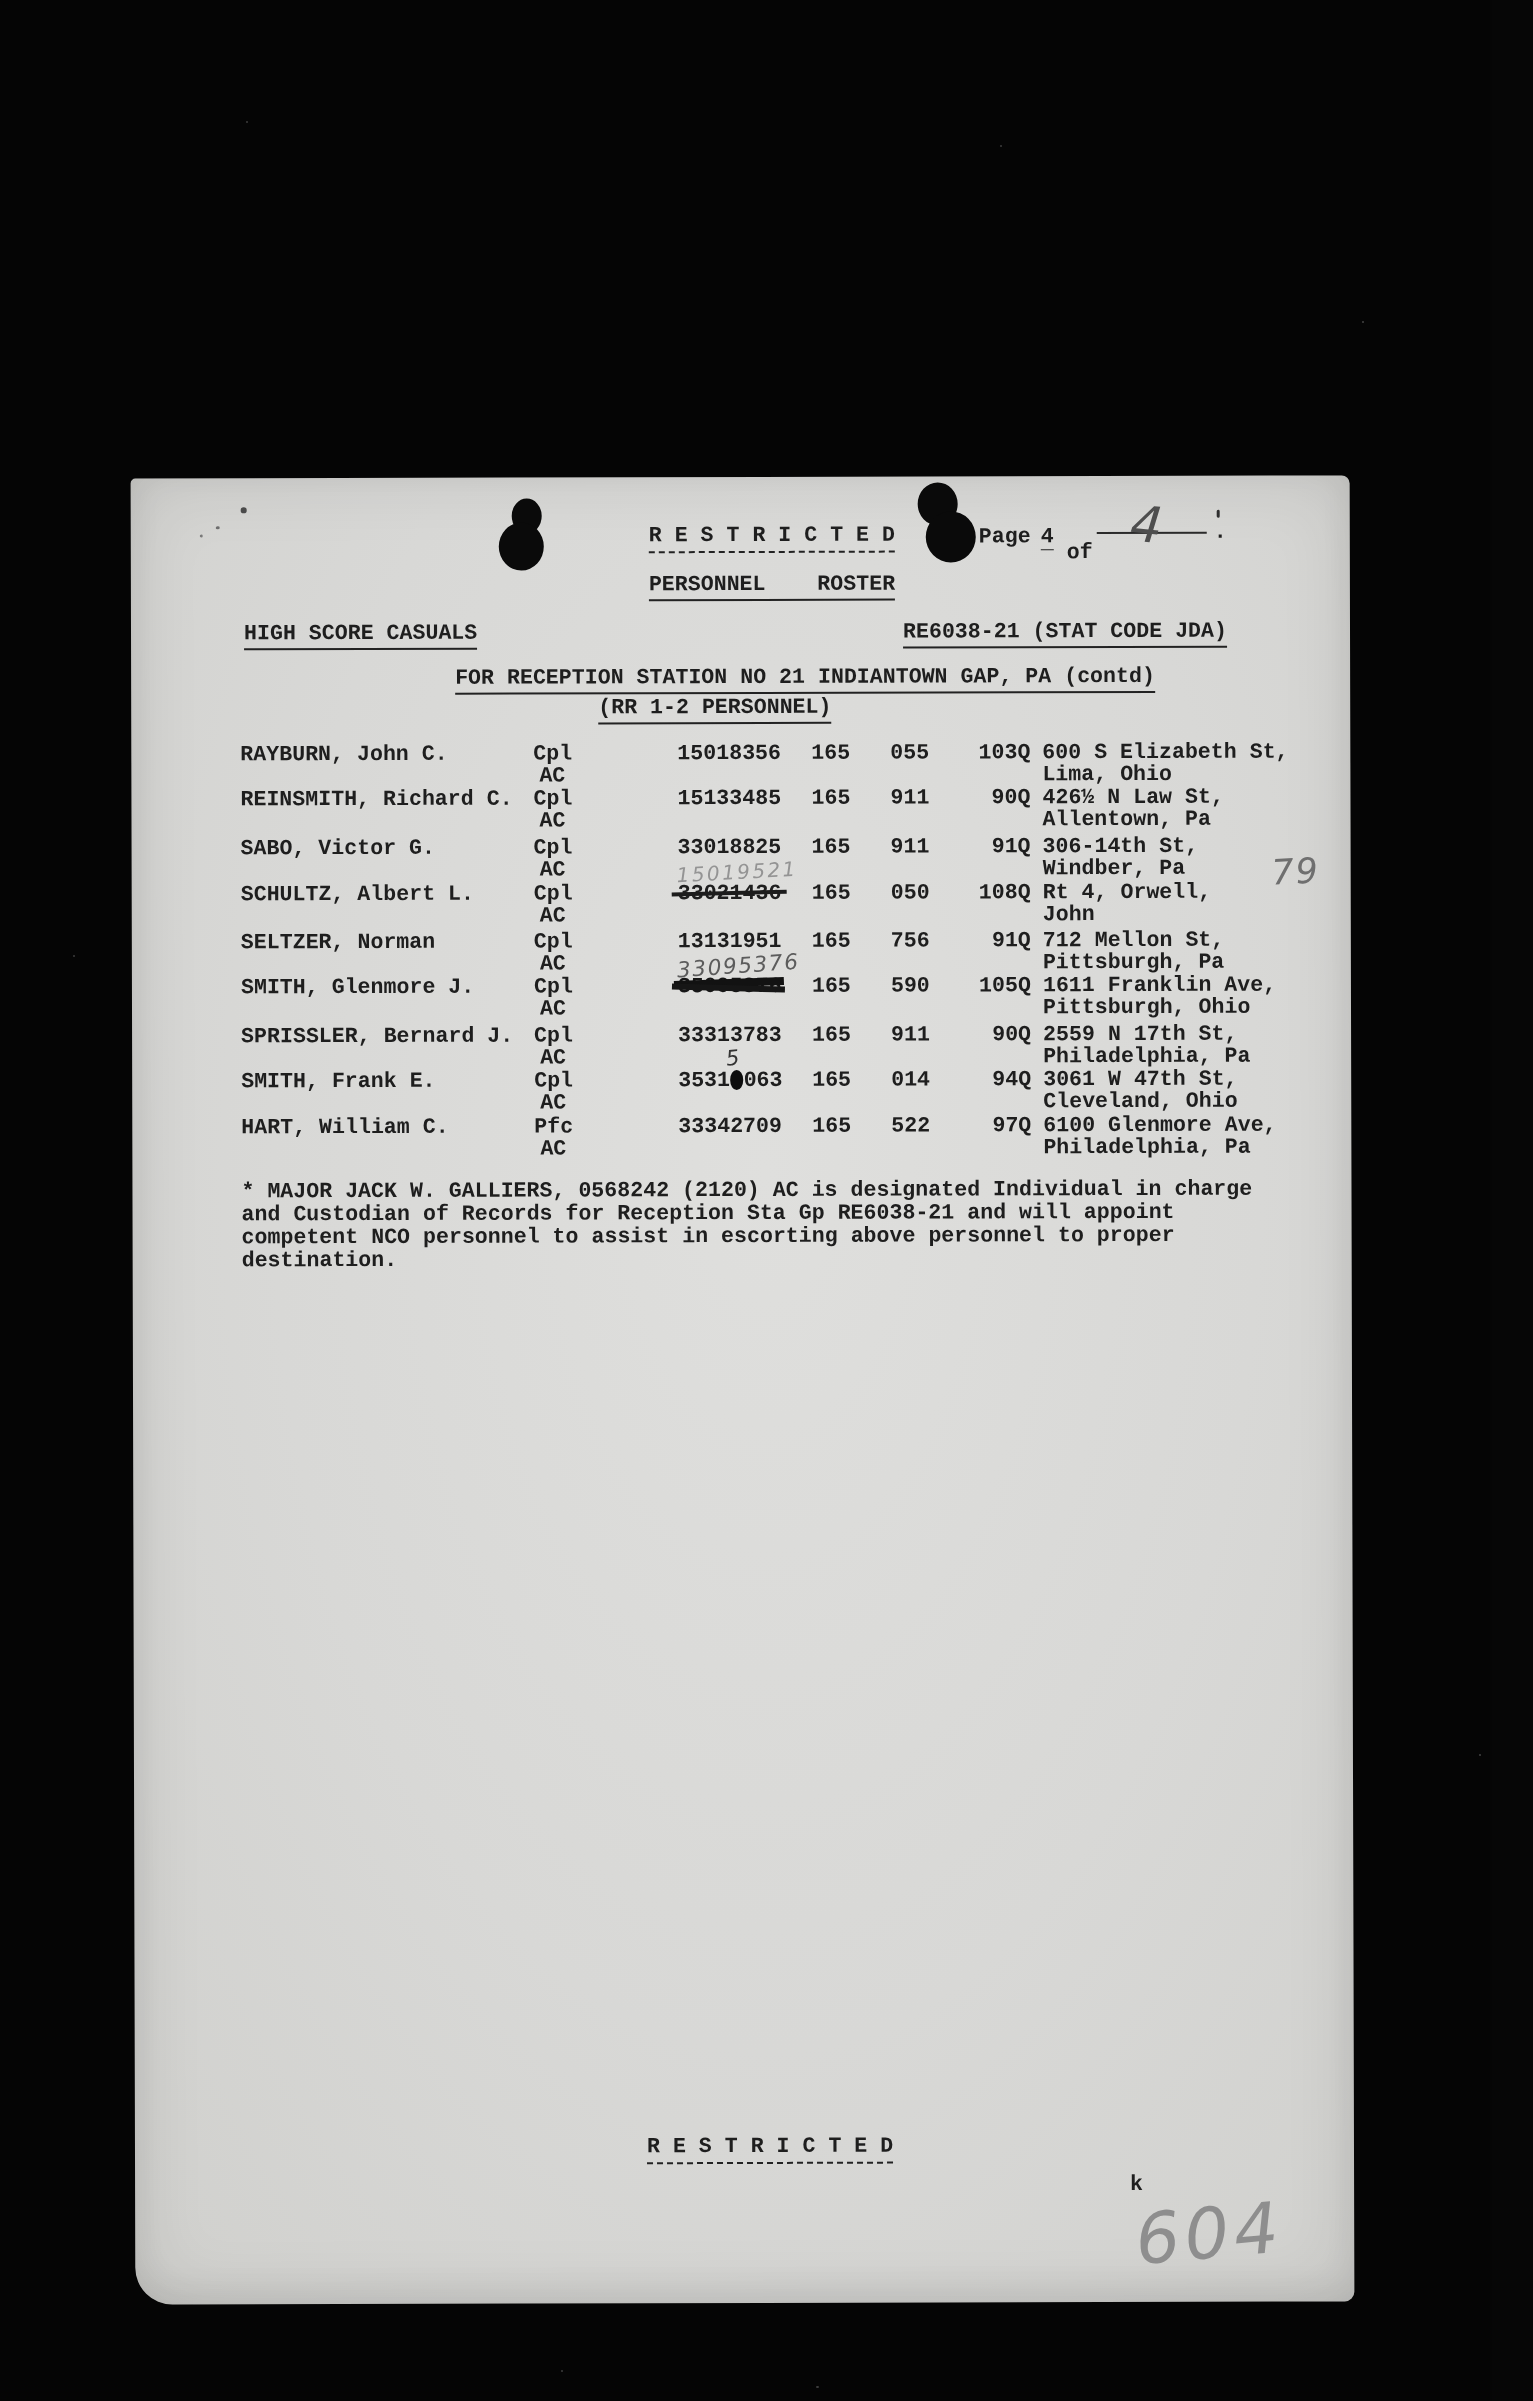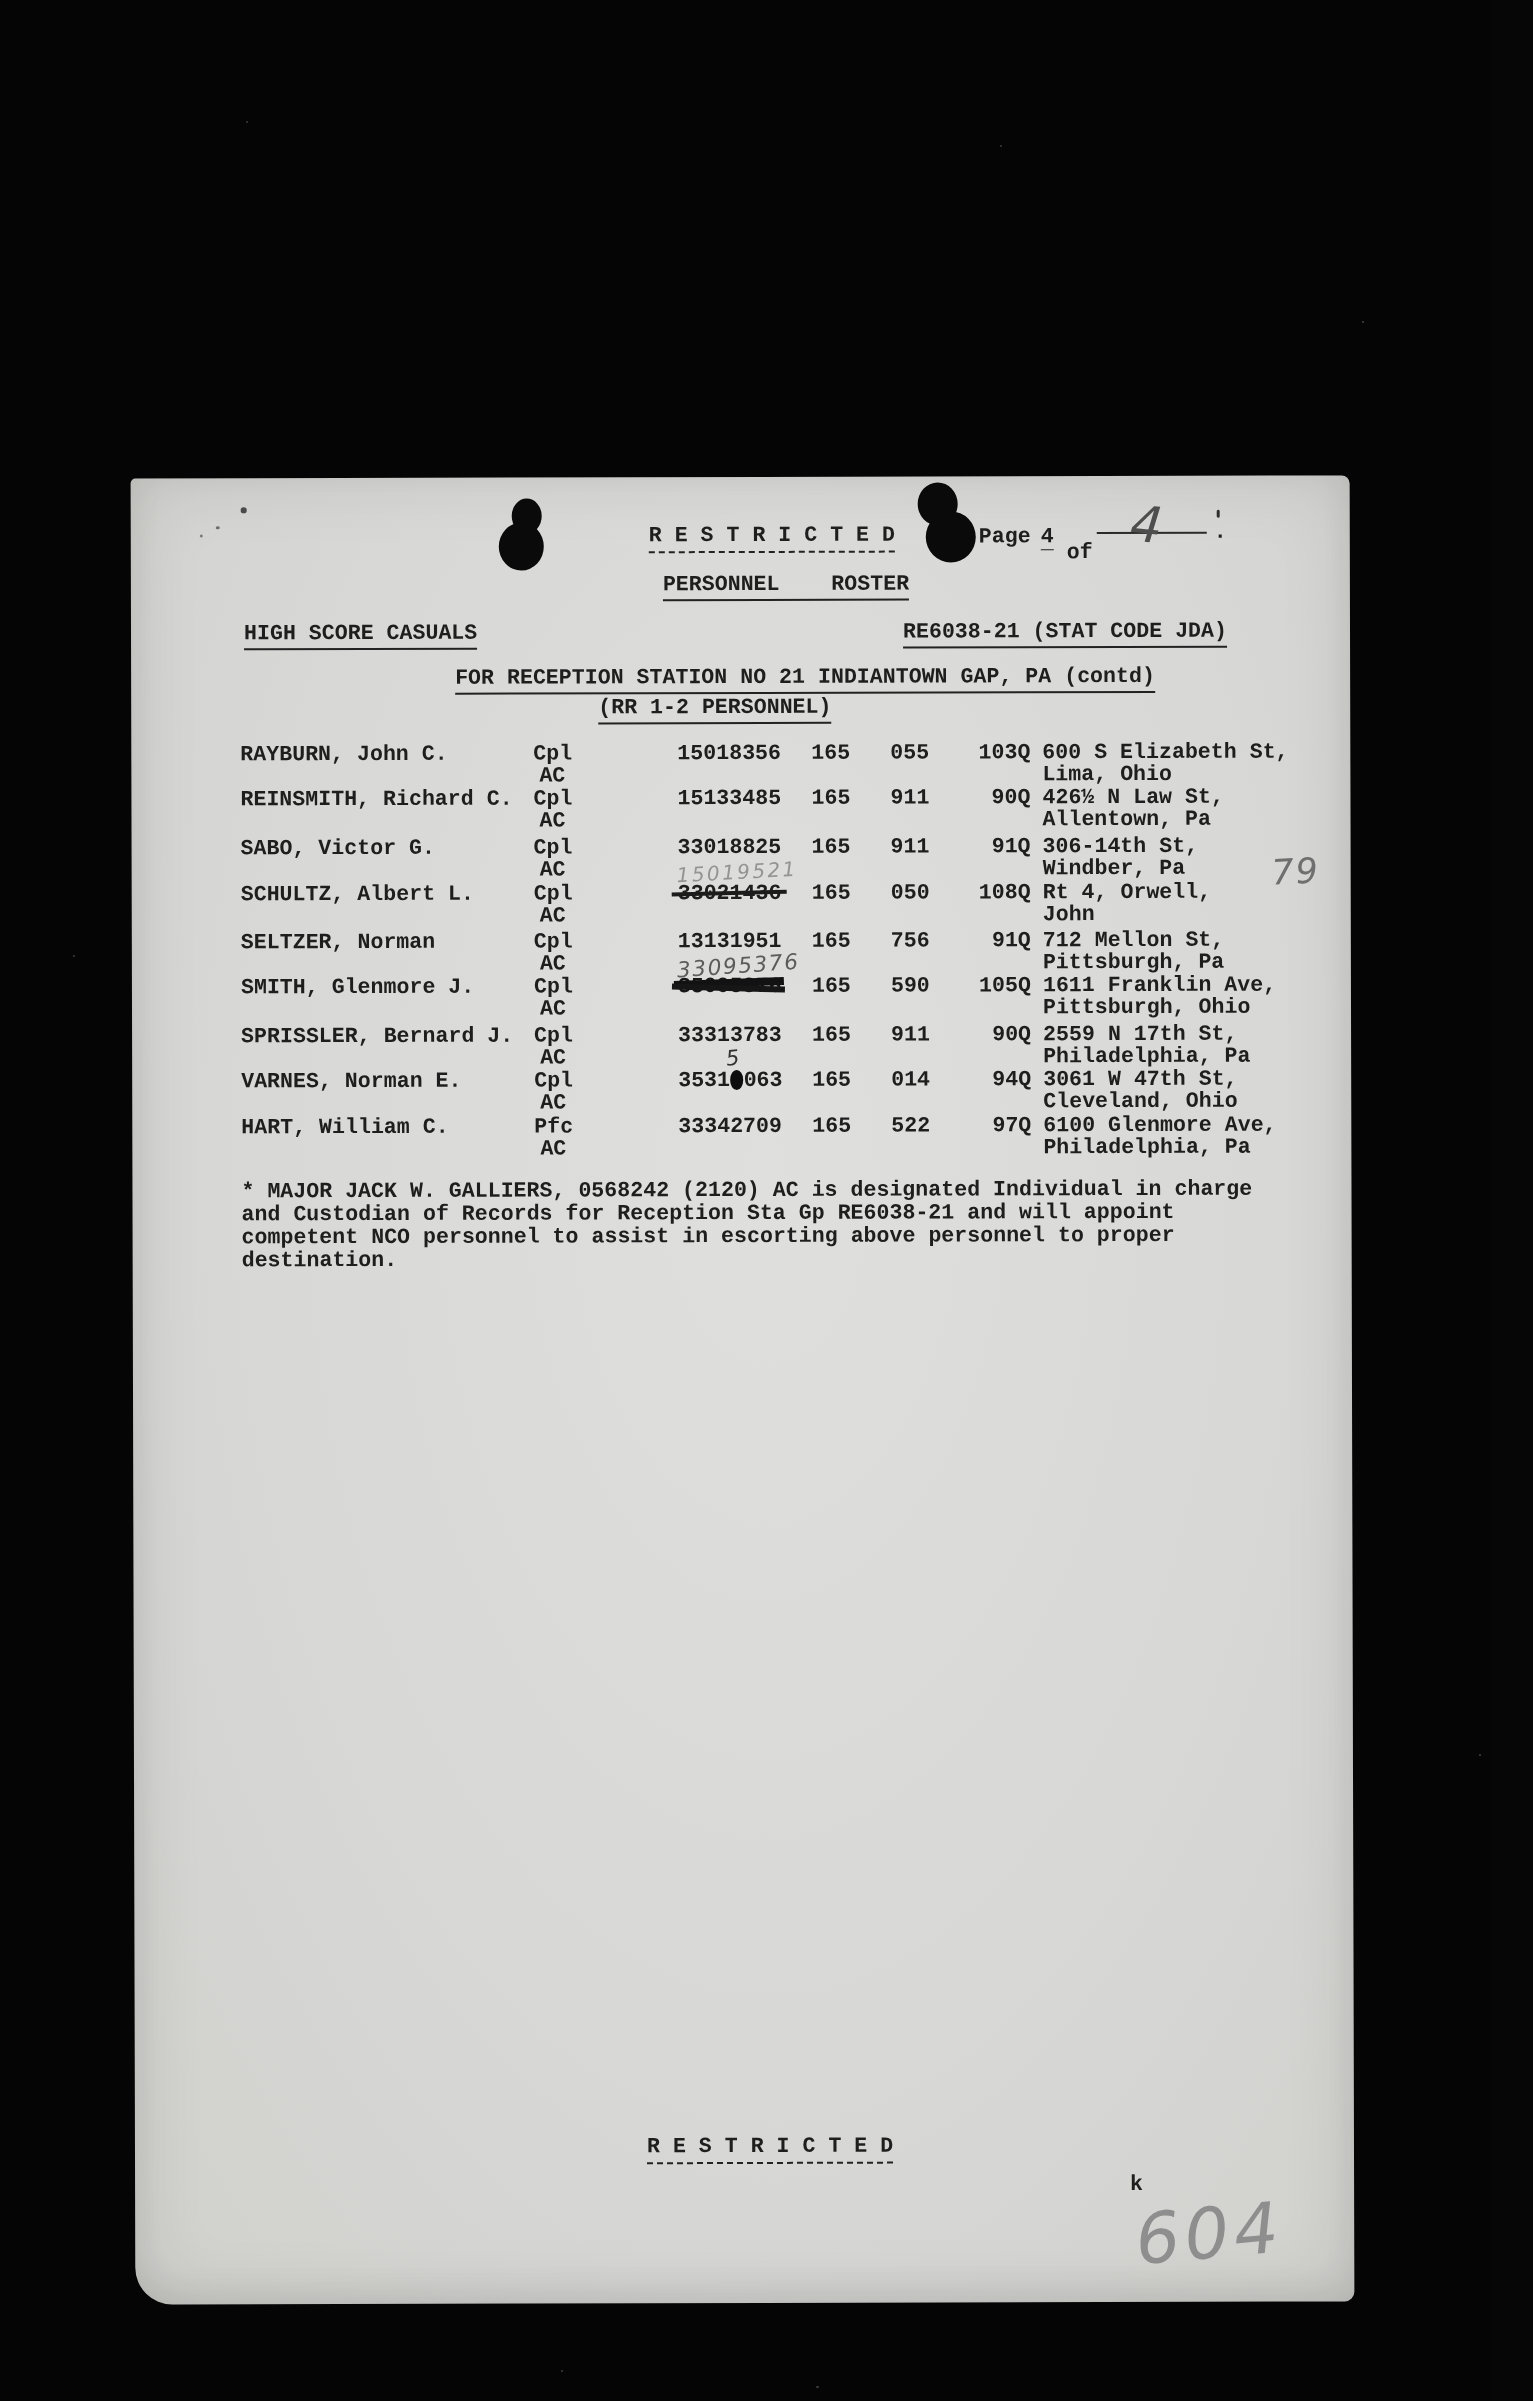--- a/index.html
+++ b/index.html
@@ -83,21 +83,21 @@
     </div>
 
     <span class="t ud" style="left:518px;top:48px">R E S T R I C T E D</span>
     <span class="t" style="left:848px;top:50px">Page</span>
     <span class="t u2" style="left:910px;top:50px">4</span>
     <span class="t" style="left:936px;top:66px">of</span>
     <span class="blank-line" style="left:966px;top:32px;width:110px"></span>
     <span class="hw" style="left:1000px;top:24px;font-size:50px;color:#4e4e4e;transform:rotate(6deg)">4</span>
     <span class="t" style="left:1083px;top:46px">.</span>
 
-    <span class="t u" style="left:532px;top:97px">PERSONNEL    ROSTER</span>
+    <span class="t u" style="left:518px;top:97px">PERSONNEL    ROSTER</span>
 
     <span class="t u" style="left:113px;top:145px">HIGH SCORE CASUALS</span>
     <span class="t u" style="left:772px;top:145px">RE6038-21 (STAT CODE JDA)</span>
 
     <span class="t u" style="left:324px;top:190px">FOR RECEPTION STATION NO 21 INDIANTOWN GAP, PA (contd)</span>
     <span class="t u" style="left:467px;top:220px">(RR 1-2 PERSONNEL)</span>
 
     <span class="hw" style="left:1140px;top:379px;font-size:35px;color:#6f6f6f;letter-spacing:1.6px;transform:rotate(-3deg)">79</span>
 
     <div id="roster">
@@ -183,21 +183,21 @@
         <span class="c col-serial">33313783</span>
         <span class="c col-qual">165</span>
         <span class="c col-code">911</span>
         <span class="c col-quarters">90Q</span>
         <span class="c col-addr1">2559 N 17th St,</span>
         <span class="c col-addr2">Philadelphia, Pa</span>
       </div>
 
       <div class="row r7">
         <span class="hw hw-five">5</span>
-        <span class="c col-name">VARNES, Norman E.</span>
+        <span class="c col-name">SMITH, Frank E.</span>
         <span class="c col-rank">Cpl</span>
         <span class="c col-branch">AC</span>
         <span class="c col-serial"><span>3531</span><span class="blot"></span><span>063</span></span>
         <span class="c col-qual">165</span>
         <span class="c col-code">014</span>
         <span class="c col-quarters">94Q</span>
         <span class="c col-addr1">3061 W 47th St,</span>
         <span class="c col-addr2">Cleveland, Ohio</span>
       </div>
 

